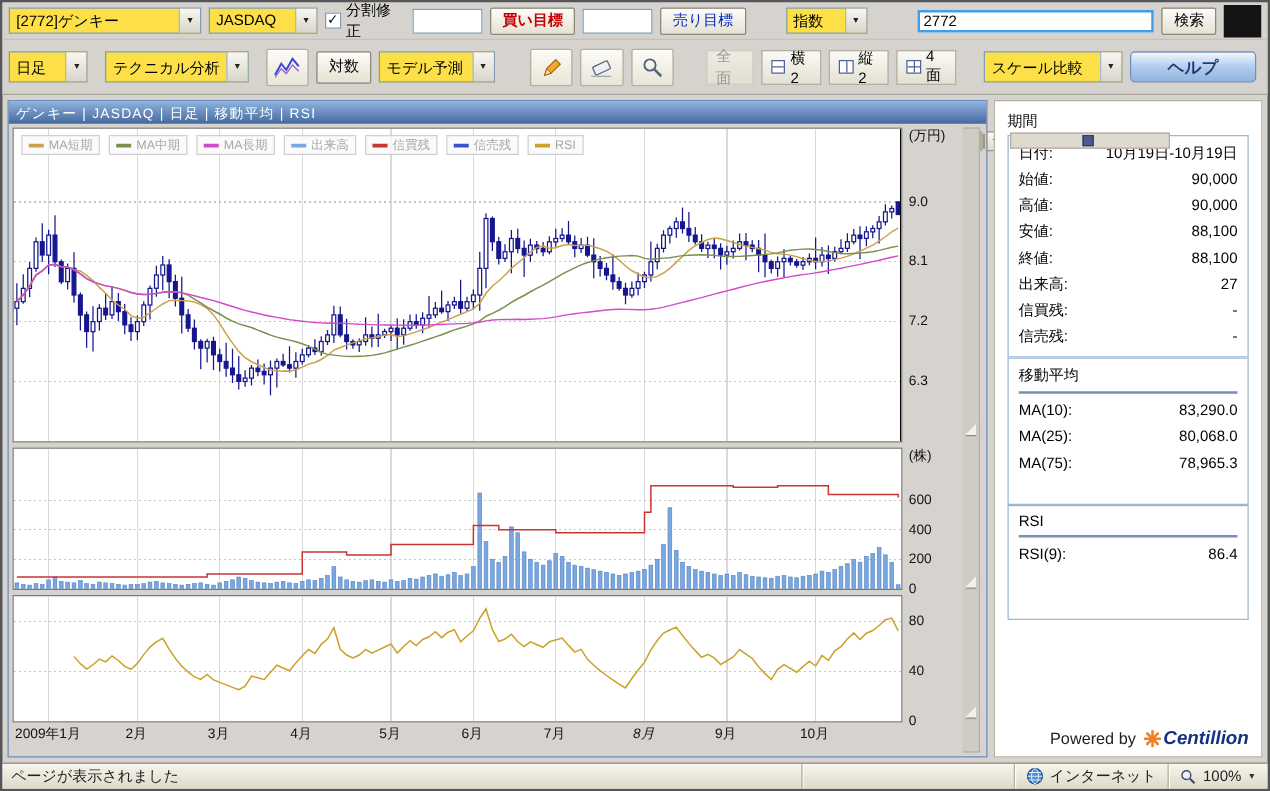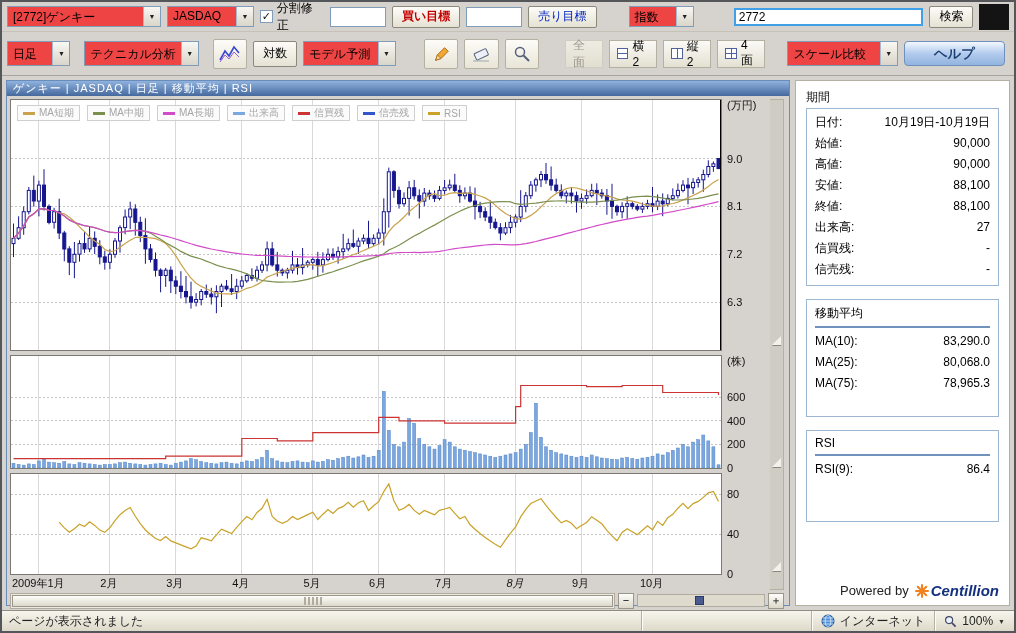--- a/index.html
+++ b/index.html
@@ -3,21 +3,21 @@
 <meta charset="utf-8">
 <style>
   *{box-sizing:border-box;margin:0;padding:0}
   body{width:1016px;height:633px;font-family:"Liberation Sans","DejaVu Sans",sans-serif;font-size:12px;background:#d6d3ce;overflow:hidden}
   .window{width:1016px;height:633px;border:2px solid #55565a;background:#d6d3ce;display:flex;flex-direction:column}
 
   
   .tb{display:flex;align-items:center;padding:3px 5px;background:#d6d3ce}
   .tb1{height:30px;border-bottom:1px solid #c6c2b8;gap:6px}
   .tb2{height:44px;border-bottom:1px solid #a8a49c;gap:6px}
-  .combo{display:flex;height:21px;background:#ef4444;border:1px solid #7f9db9;align-items:stretch;cursor:default}
+  .combo{display:flex;height:21px;background:#fde047;border:1px solid #7f9db9;align-items:stretch;cursor:default}
   .combo .ctext{padding:2px 5px;white-space:nowrap}
   .combo .carrow{width:17px;background:linear-gradient(#f8f7f3,#d9d5c9);border-left:1px solid #a9b8cb;display:flex;align-items:center;justify-content:center;font-size:7px;color:#222}
   .check{display:flex;align-items:center;gap:4px}
   .cb{width:13px;height:13px;background:#fff;border:1px solid #7f9db9;font-size:11px;line-height:11px;text-align:center;color:#111}
   .input{height:20px;border:1px solid #7f9db9;padding:0 3px;font:12px "Liberation Sans",sans-serif}
   .input.small{width:56px}
   .input.code{width:192px;height:18px;border:2px solid #3fa0e8;margin-left:34px}
   .btn{height:22px;padding:0 9px;background:linear-gradient(#fdfcf8,#e5e1d3);border:1px solid #8b897c;border-radius:2px;display:inline-flex;align-items:center;justify-content:center;font:12px "Liberation Sans",sans-serif;cursor:pointer;white-space:nowrap}
   .btn.buy{color:#c40000;font-weight:bold}
   .btn.sell{color:#0024c4;font-weight:normal}
@@ -29,21 +29,21 @@
   .mwi.h2::before{content:'';position:absolute;left:0;right:0;top:4px;height:1px;background:#51619b}
   .mwi.v2::before{content:'';position:absolute;top:0;bottom:0;left:5px;width:1px;background:#51619b}
   .mwi.m4::before{content:'';position:absolute;left:0;right:0;top:4px;height:1px;background:#51619b}
   .mwi.m4::after{content:'';position:absolute;top:0;bottom:0;left:5px;width:1px;background:#51619b}
   .help{width:112px;height:25px;margin-left:auto;margin-right:4px;border-radius:4px;border:1px solid #7090bc;background:linear-gradient(#f3f8ff,#b3cbed 50%,#92b4de);color:#1c3f73;font-weight:bold;display:flex;align-items:center;justify-content:center;cursor:pointer}
 
   
   .main{flex:1;display:flex;padding:4px;gap:5px;min-height:0}
   .chart-panel{width:784px;border:1px solid #6a8cba;background:#d6d3ce;display:flex;flex-direction:column}
   .chart-title{height:18px;background:linear-gradient(#8fb2de,#45699e);color:#fff;font-size:11px;font-weight:normal;display:flex;align-items:center;padding-left:6px;letter-spacing:1px}
-  .chart-body{flex:1;padding:3px;display:flex;flex-direction:column}
+  .chart-body{flex:1;padding:3px;display:flex;flex-direction:row}
   .grid-row{display:flex}
   .plots{width:712px;display:flex;flex-direction:column}
   .pane{position:relative;background:#fff;border:1px solid #7a7a72}
   .pane.gap{margin-top:4px}
   svg{display:block}
   .legend{position:absolute;top:5px;left:6px;display:flex;gap:7px;z-index:2}
   .chip{display:flex;align-items:center;gap:4px;height:16px;padding:0 5px;border:1px solid #cfcfcf;background:rgba(250,250,250,.85);color:#a6a6a6;font-size:10px;cursor:pointer}
   .chip .swatch{width:12px;height:3px;display:inline-block}
   .ycol{width:48px;position:relative;font-size:11px;color:#111}
   .ycol span{position:absolute;left:5px;white-space:nowrap}
@@ -57,21 +57,21 @@
   .sb-grip{width:18px;height:8px;background:repeating-linear-gradient(90deg,#b0ac9e 0 2px,transparent 2px 4px)}
   .sb-btn{width:16px;height:16px;border:1px solid #9a968a;background:linear-gradient(#fdfdfa,#dcd8ca);display:flex;align-items:center;justify-content:center;font-size:11px;line-height:1;cursor:pointer}
   .mini-track{width:128px;height:13px;background:#dedacd;border:1px solid #b0ac9f;position:relative}
   .mini-thumb{position:absolute;left:45%;top:1px;width:9px;height:9px;background:#4a5a8e;border:1px solid #2a3a6e}
 
   
   .info{flex:1;background:#fff;border:1px solid #b4b0a2;padding:8px 10px 6px;display:flex;flex-direction:column;min-height:0}
   .info .ptitle{font-size:12px;color:#111;margin-bottom:2px}
   .info .prange{margin-bottom:6px}
   .sec{border:1px solid #9db7d2;padding:3px 8px 5px;background:#fff}
-  .sec.mt{margin-top:13px}
+  .sec.mt{}
   .sec-title{border-bottom:2px solid #6f93bd;padding:2px 0 4px;margin-bottom:3px}
   .irow{display:flex;justify-content:space-between;line-height:21px}
   .sec.ma{min-height:118px}
   .sec.rsi{min-height:92px}
   .powered{margin-top:auto;display:flex;align-items:center;justify-content:flex-end;gap:6px;padding-top:6px}
   .powered .pb{font-size:13px;color:#222}
   .brand{color:#14317f;font-weight:bold;font-style:italic;font-size:15px;display:flex;align-items:center;gap:2px}
 
   
   .status{height:21px;background:linear-gradient(#f7f5ec,#ddd9ca);border-top:1px solid #8e8d83;display:flex;align-items:stretch;font-size:12px;color:#222}

